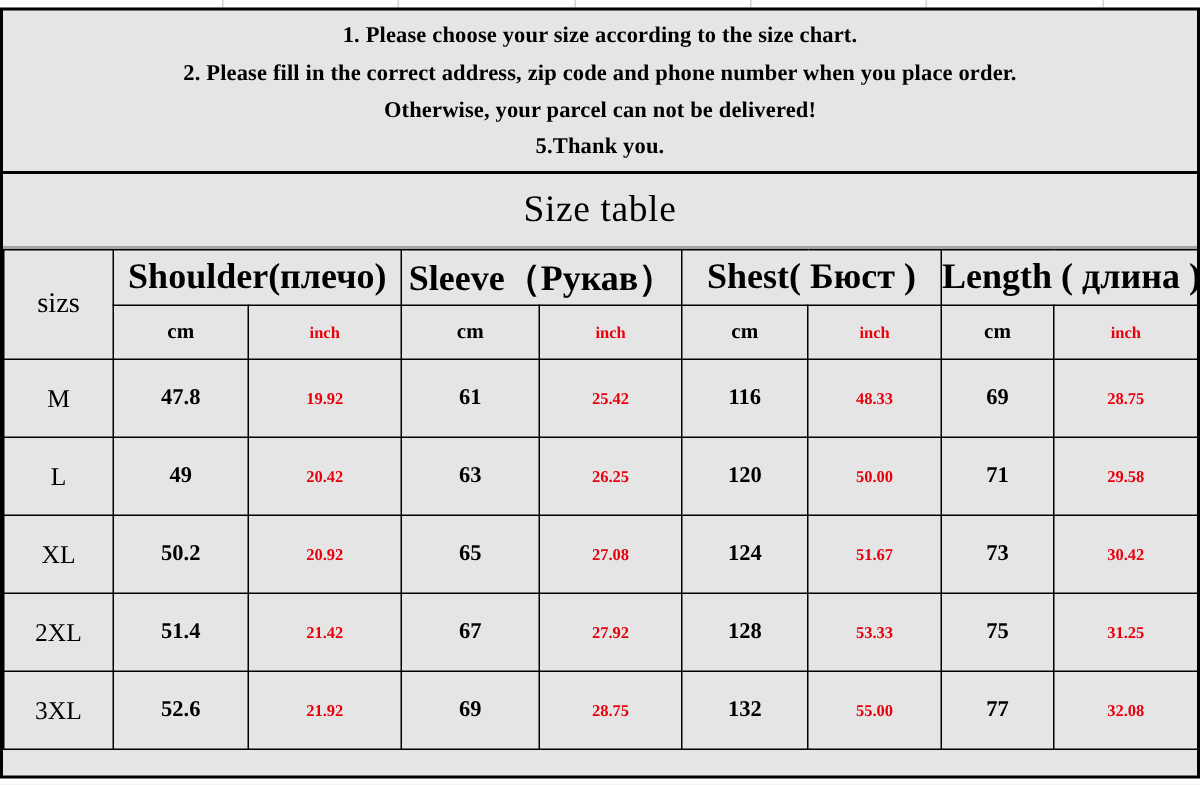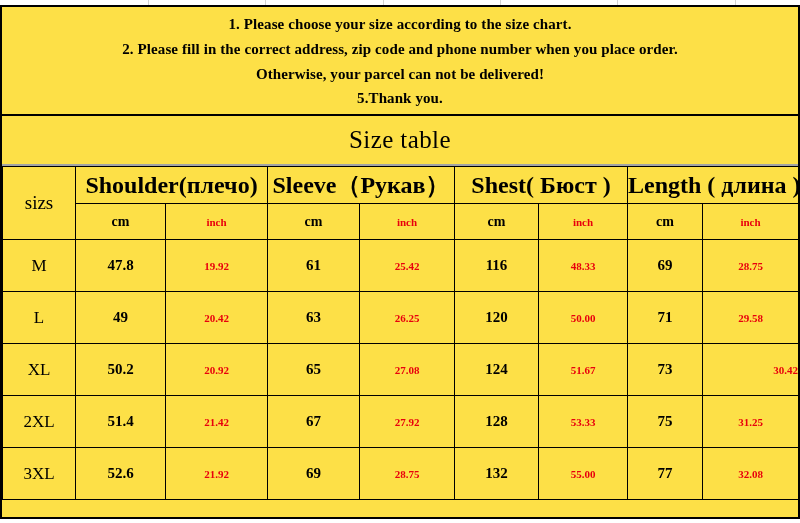--- a/index.html
+++ b/index.html
@@ -9,21 +9,21 @@
     color:#000000;
   }
   #page{position:relative;width:800px;height:523px;box-sizing:border-box;}
 
   
   .grid-strip{position:absolute;left:0;top:0;width:800px;height:5px;background:#ffffff;}
   .grid-strip i{position:absolute;top:0;width:1px;height:5px;background:#d3d3d3;display:block;}
 
   .frame{
     position:absolute;left:0;top:5px;width:800px;height:514px;
-    box-sizing:border-box;border:2px solid #000000;background:#fde047;
+    box-sizing:border-box;border:2px solid #000000;background:#e5e5e5;
   }
 
   
   .notes{
     box-sizing:border-box;width:100%;height:109px;
     border-bottom:2px solid #000000;
     display:flex;flex-direction:column;align-items:center;justify-content:center;
     padding-top:2px;
   }
   .notes p{
@@ -138,21 +138,21 @@
         </tr>
         <tr class="row-cell">
           <td class="sz">XL</td>
           <td class="cm">50.2</td>
           <td class="inch" style="color: rgb(232, 0, 13);">20.92</td>
           <td class="cm">65</td>
           <td class="inch" style="color: rgb(232, 0, 13);">27.08</td>
           <td class="cm">124</td>
           <td class="inch" style="color: rgb(232, 0, 13);">51.67</td>
           <td class="cm">73</td>
-          <td class="inch" style="color: rgb(232, 0, 13); text-align: right;">30.42</td>
+          <td class="inch" style="color: rgb(232, 0, 13);">30.42</td>
         </tr>
         <tr class="row-cell">
           <td class="sz">2XL</td>
           <td class="cm">51.4</td>
           <td class="inch" style="color: rgb(232, 0, 13);">21.42</td>
           <td class="cm">67</td>
           <td class="inch" style="color: rgb(232, 0, 13);">27.92</td>
           <td class="cm">128</td>
           <td class="inch" style="color: rgb(232, 0, 13);">53.33</td>
           <td class="cm">75</td>

